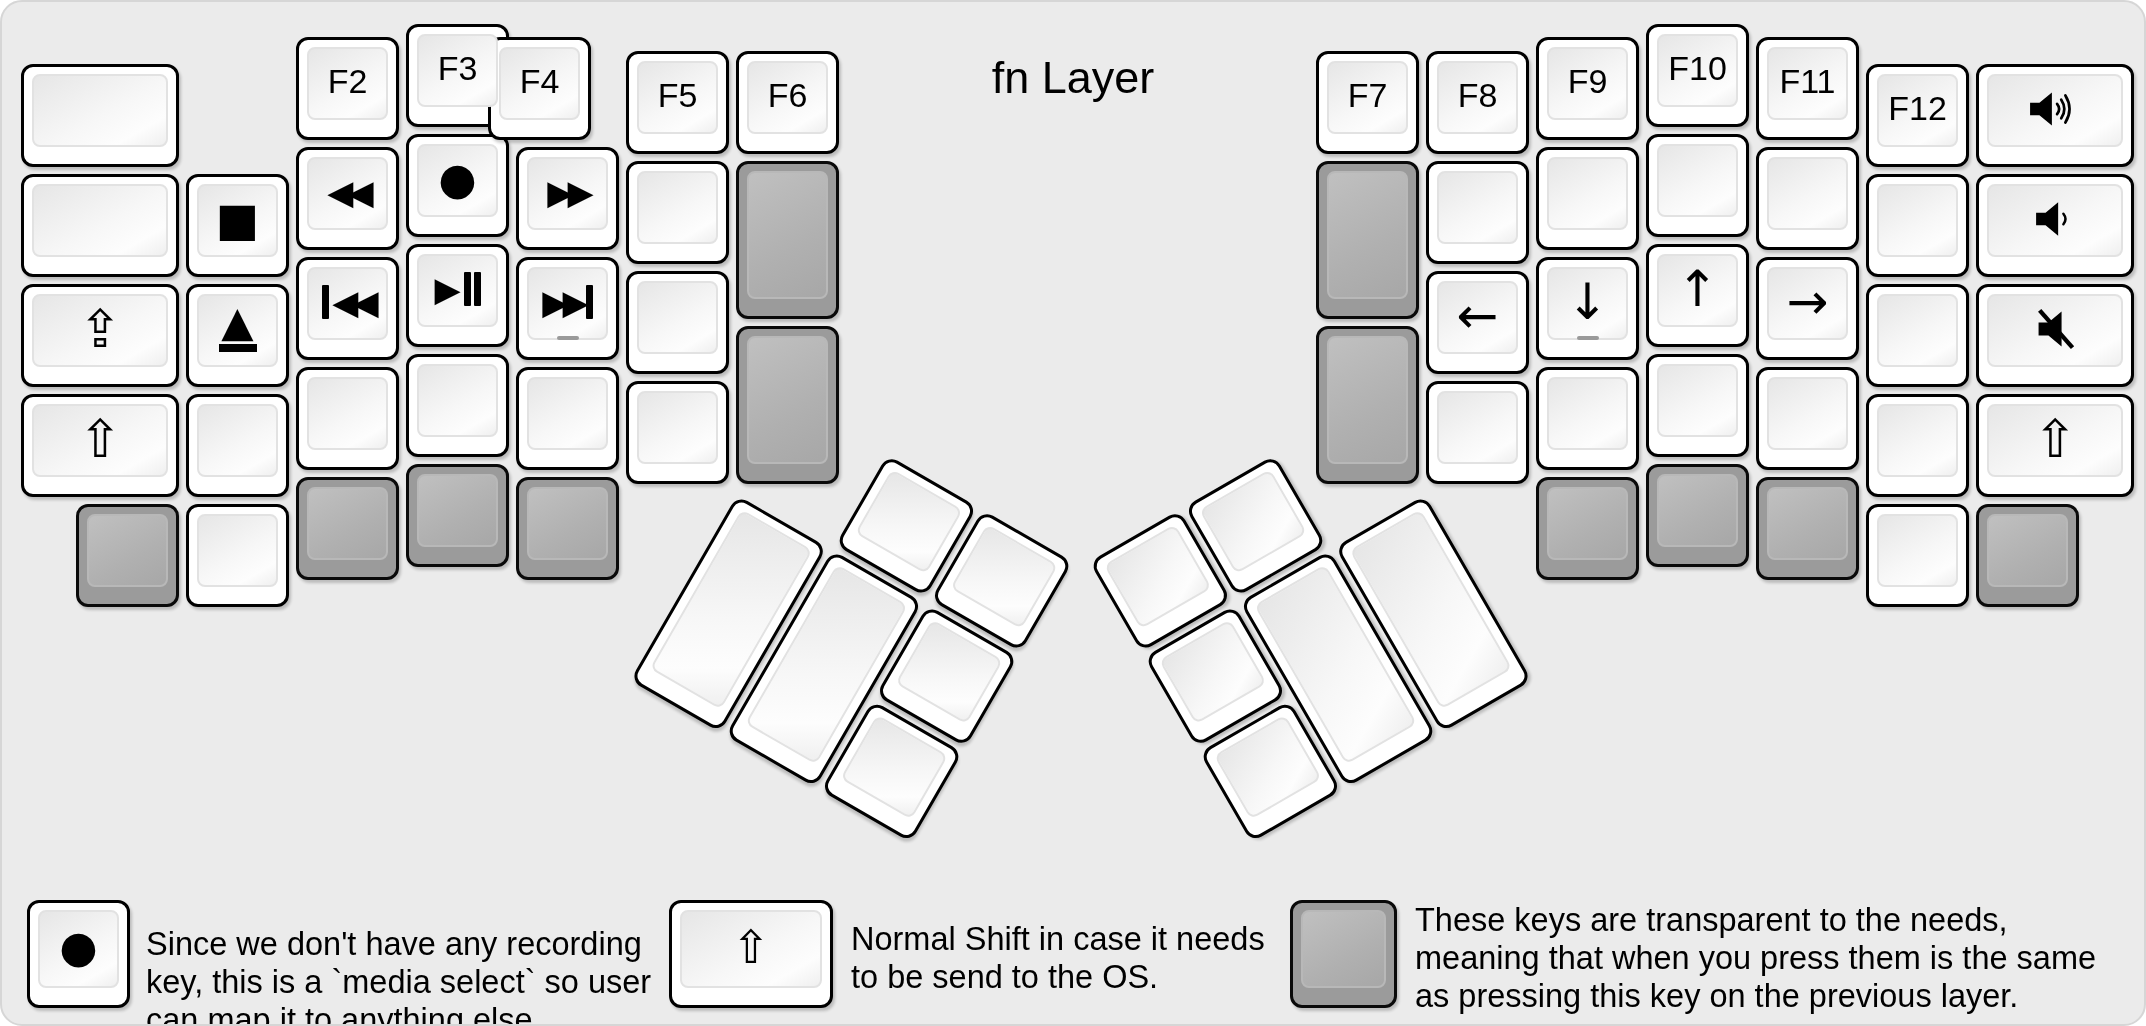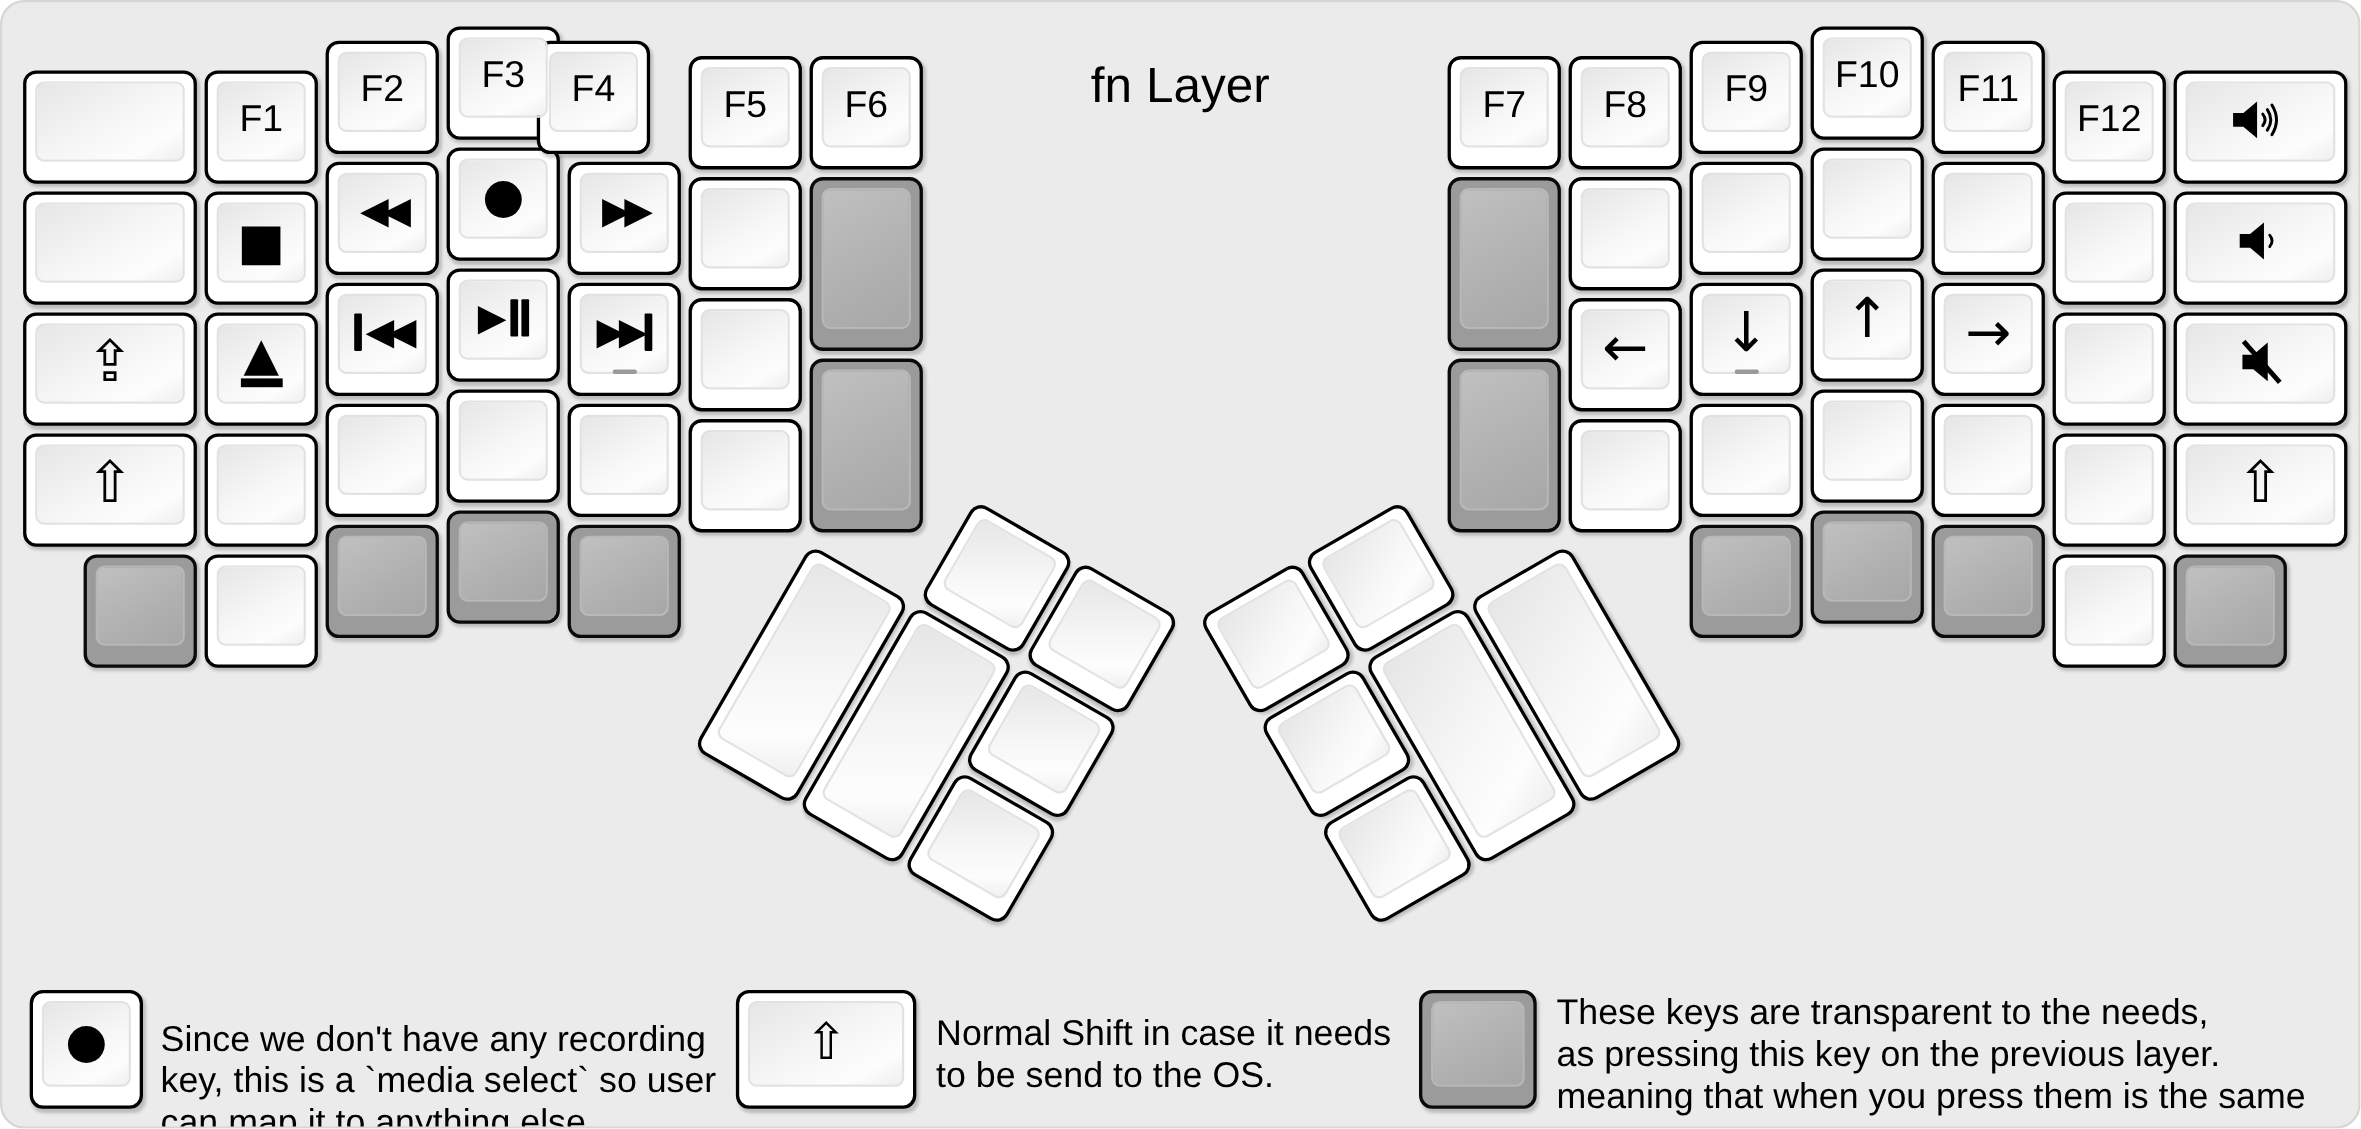--- a/index.html
+++ b/index.html
@@ -53,24 +53,20 @@
     </div>
   <div class="key" style="left:19px;top:282px;width:158px;height:103px">
       <div class="cap"></div>
     <span class="lab sym shift">⇪</span>
   </div>
   <div class="key" style="left:19px;top:392px;width:158px;height:103px">
       <div class="cap"></div>
     <span class="lab sym shift">⇧</span>
   </div>
 
-  <div class="key" style="left:184px;top:62px;width:103px;height:103px">
-      <div class="cap"></div>
-    <span class="lab flab">F1</span>
-  </div>
   <div class="key" style="left:184px;top:172px;width:103px;height:103px">
       <div class="cap"></div>
     <span class="lab sym stop">■</span>
   </div>
   <div class="key" style="left:184px;top:282px;width:103px;height:103px">
       <div class="cap"></div>
     <span class="lab col">
       <span class="sym ej">▲</span>
       <span class="ebar"></span>
     </span>
@@ -373,17 +369,17 @@
   <div class="lgtext" style="left:849px;top:918px;">
     <div>Normal Shift in case it needs</div>
     <div>to be send to the OS.</div>
   </div>
 
   <div class="key gray" style="left:1288px;top:898px;width:107px;height:108px">
       <div class="cap"></div>
     </div>
   <div class="lgtext" style="left:1413px;top:899px;">
     <div>These keys are transparent to the needs,</div>
+    <div>meaning that when you press them is the same</div>
     <div>as pressing this key on the previous layer.</div>
-    <div>meaning that when you press them is the same</div>
   </div>
 
 </div>
 
 </body></html>

